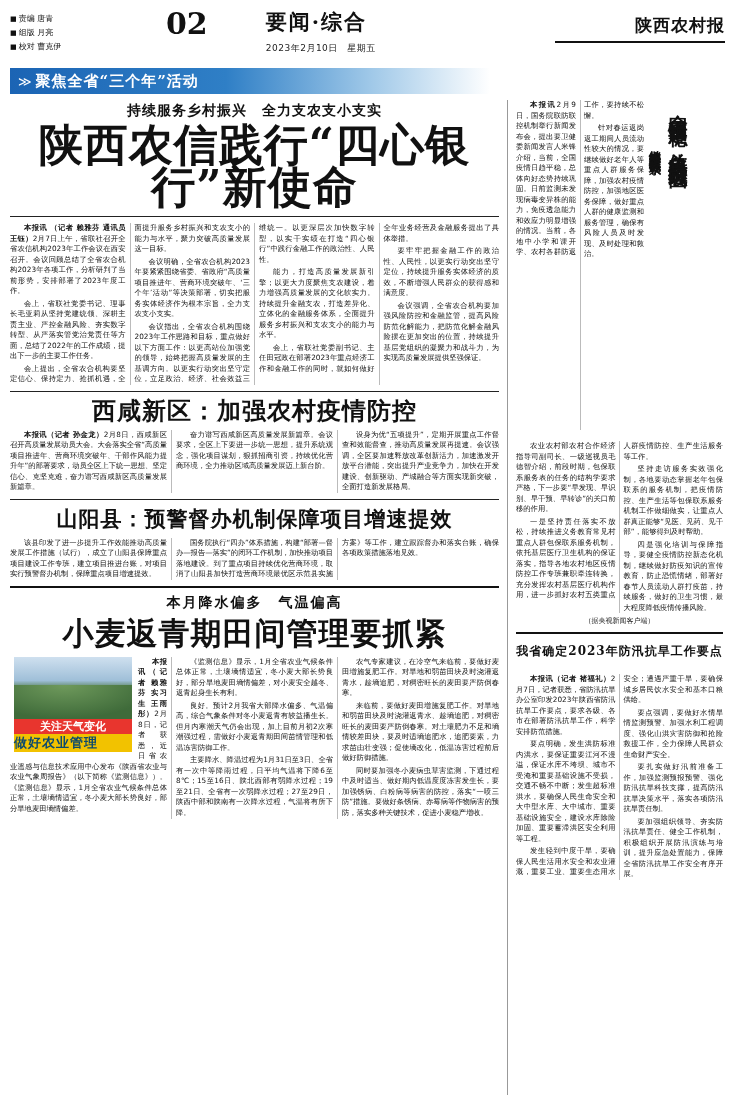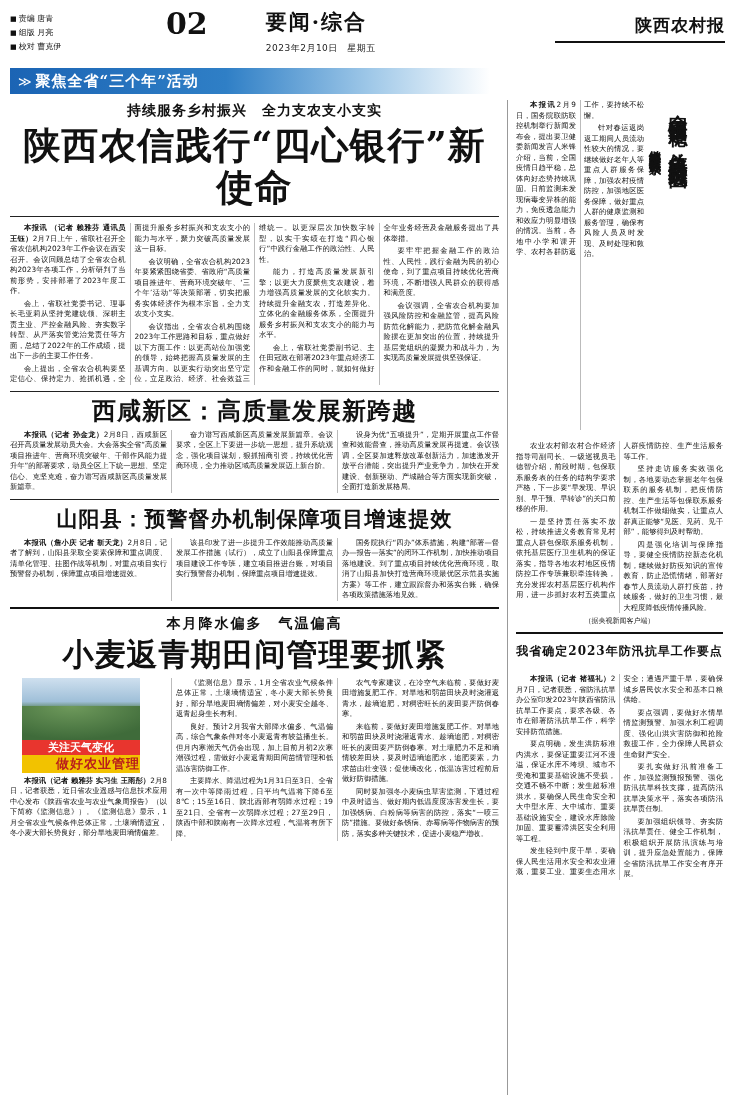--- a/index.html
+++ b/index.html
@@ -137,21 +137,21 @@
   .kicker {
     text-align: center;
     font-size: 14px;
     font-weight: bold;
     font-family: "DejaVu Serif", "Liberation Serif", serif;
     letter-spacing: 1px;
     margin: 2px 0 4px 0;
   }
   .headline-main {
     text-align: center;
-    font-size: 37px;
+    font-size: 44px;
     font-weight: bold;
     font-family: "DejaVu Serif", "Liberation Serif", serif;
     letter-spacing: 1px;
     line-height: 42px;
     margin: 2px 0 8px 0;
   }
   .hr-thin { border-top: 1px solid #222; margin: 6px 0; }
   .hr-thick { border-top: 2px solid #111; margin: 6px 0; }
 
   
@@ -206,21 +206,21 @@
     font-weight: bold;
     font-family: "DejaVu Serif", "Liberation Serif", serif;
     letter-spacing: 1px;
     line-height: 36px;
     margin-bottom: 6px;
   }
 
   .photo-wrap {
     width: 118px;
     float: left;
-    margin: 0 6px 3px 12px;
+    margin: 0 6px 3px 4px;
   }
   .photo {
     width: 118px;
     height: 62px;
     background: linear-gradient(180deg, #cfe0ef 0%, #9fbfd8 38%, #4e7a4b 52%, #3e6b3c 74%, #2f5730 100%);
     position: relative;
     overflow: hidden;
   }
   .photo .hill {
     position: absolute;
@@ -235,25 +235,25 @@
     color: #ffffff;
     font-size: 11px;
     font-weight: bold;
     font-family: "DejaVu Serif", "Liberation Serif", serif;
     text-align: center;
     line-height: 15px;
     height: 15px;
   }
   .photo-caption2 {
     background: #f2c200;
-    color: #b91c1c;
+    color: #0c4a6e;
     font-size: 13px;
     font-weight: bold;
     font-family: "DejaVu Serif", "Liberation Serif", serif;
-    text-align: right;
+    text-align: left;
     line-height: 18px;
     height: 18px;
     letter-spacing: 1px;
   }
 
   
   .right-flex { display: flex; }
   .rc-text {
     width: 128px;
     font-size: 7.3px;
@@ -349,38 +349,37 @@
       <div class="hr-thin"></div>
 
       <div class="cols4">
         <p class="para"><span class="lead">本报讯 （记者 赖雅芬 通讯员 王钰）</span><span>2月7日上午，省联社召开全省农信机构2023年工作会议在西安召开。会议回顾总结了全省农合机构2023年各项工作，分析研判了当前形势，安排部署了2023年度工作。</span></p>
         <p class="para">会上，省联社党委书记、理事长毛亚莉从坚持党建统领、深耕主责主业、严控金融风险、夯实数字转型、从严落实管党治党责任等方面，总结了2022年的工作成绩，提出下一步的主要工作任务。</p>
         <p class="para">会上提出，全省农合机构要坚定信心、保持定力、抢抓机遇，全面提升服务乡村振兴和支农支小的能力与水平，聚力突破高质量发展这一目标。</p>
         <p class="para">会议明确，全省农合机构2023年要紧紧围绕省委、省政府“高质量项目推进年、营商环境突破年、‘三个年’活动”等决策部署，切实把服务实体经济作为根本宗旨，全力支农支小支实。</p>
         <p class="para">会议指出，全省农合机构围绕2023年工作思路和目标，重点做好以下方面工作：以更高站位加强党的领导，始终把握高质量发展的主基调方向。以更实行动突出坚守定位，立足政治、经济、社会效益三维统一。以更深层次加快数字转型，以实干实绩在打造“四心银行”中践行金融工作的政治性、人民性。</p>
         <p class="para">能力，打造高质量发展新引擎；以更大力度聚焦支农建设，着力增强高质量发展的文化软实力。持续提升金融支农，打造差异化、立体化的金融服务体系，全面提升服务乡村振兴和支农支小的能力与水平。</p>
         <p class="para">会上，省联社党委副书记、主任田冠政在部署2023年重点经济工作和金融工作的同时，就如何做好全年业务经营及金融服务提出了具体举措。</p>
-        <p class="para">要牢牢把握金融工作的政治性、人民性，践行金融为民的初心使命，到了重点项目持续优化营商环境，不断增强人民群众的获得感和满意度。</p>
+        <p class="para">要牢牢把握金融工作的政治性、人民性，以更实行动突出坚守定位，持续提升服务实体经济的质效，不断增强人民群众的获得感和满意度。</p>
         <p class="para">会议强调，全省农合机构要加强风险防控和金融监管，提高风险防范化解能力，把防范化解金融风险摆在更加突出的位置，持续提升基层党组织的凝聚力和战斗力，为实现高质量发展提供坚强保证。</p>
       </div>
 
       <div class="hr-thin"></div>
-      <div class="subhead subhead-lg">西咸新区：高质量发展新跨越</div>
+      <div class="subhead subhead-lg">西咸新区：加强农村疫情防控</div>
 
       <div class="cols3">
         <p class="para"><span class="lead">本报讯（记者 孙金龙）</span><span>2月8日，西咸新区召开高质量发展动员大会。大会落实全省“高质量项目推进年、营商环境突破年、干部作风能力提升年”的部署要求，动员全区上下统一思想、坚定信心、克坚克难，奋力谱写西咸新区高质量发展新篇章。</span></p>
         <p class="para">奋力谱写西咸新区高质量发展新篇章。会议要求，全区上下要进一步统一思想，提升系统观念，强化项目谋划，狠抓招商引资，持续优化营商环境，全力推动区域高质量发展迈上新台阶。</p>
         <p class="para">设身为优“五项提升”，定期开展重点工作督查和效能督查，推动高质量发展再提速。会议强调，全区要加速释放改革创新活力，加速激发开放平台潜能，突出提升产业竞争力，加快在开发建设、创新驱动、产城融合等方面实现新突破，全面打造新发展格局。</p>
       </div>
 
       <div class="hr-thin"></div>
       <div class="subhead">山阳县：预警督办机制保障项目增速提效</div>
 
       <div class="cols3">
-        <p class="para"><span class="lead">本报讯（詹小庆 记者 靳天龙）</span><span>2月8日，记者了解到，山阳县采取全要素保障和重点调度、清单化管理、挂图作战等机制，对重点项目实行预警督办机制，保障重点项目增速提效。</span></p>
         <p class="para">该县印发了进一步提升工作效能推动高质量发展工作措施（试行），成立了山阳县保障重点项目建设工作专班，建立项目推进台账，对项目实行预警督办机制，保障重点项目增速提效。</p>
         <p class="para">国务院执行“四办”体系措施，构建“部署—督办—报告—落实”的闭环工作机制，加快推动项目落地建设。到了重点项目持续优化营商环境，取消了山阳县加快打造营商环境最优区示范县实施方案》等工作，建立跟踪督办和落实台账，确保各项政策措施落地见效。</p>
       </div>
 
       <div class="hr-thick"></div>
 
       <div class="feature-kicker">本月降水偏多　气温偏高</div>
       <div class="feature-headline">小麦返青期田间管理要抓紧</div>
 
       <div class="cols3">

